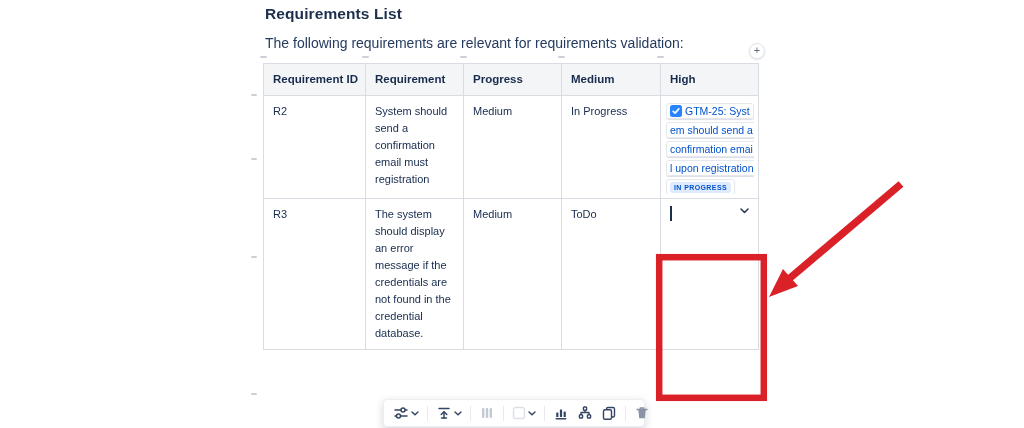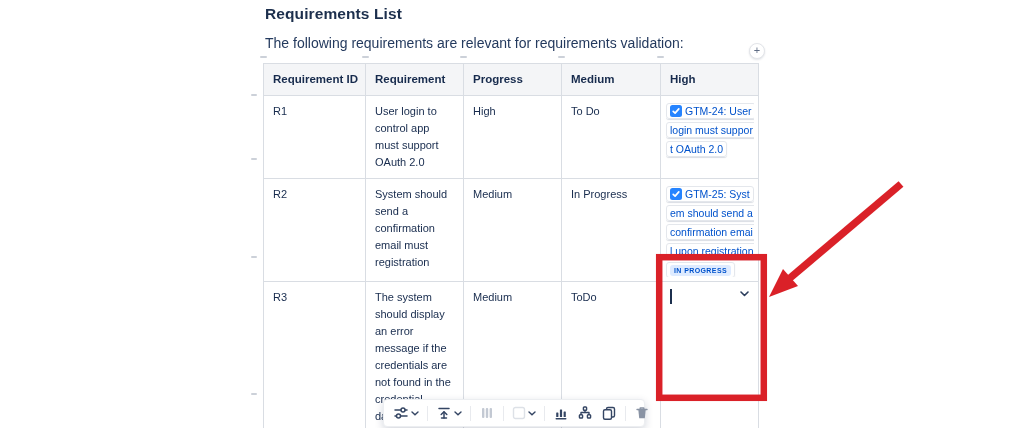--- a/index.html
+++ b/index.html
@@ -92,34 +92,20 @@
       </colgroup>
     <tbody>
         <tr>
       <th>Requirement ID</th>
       <th>Requirement</th>
       <th>Progress</th>
       <th>Medium</th>
       <th>High</th>
     </tr>
 
-    <tr class="r1">
-      <td>R1</td>
-      <td>User login to control app must support OAuth 2.0</td>
-      <td>High</td>
-      <td>To Do</td>
-      <td class="jira-cell">
-        <div class="jira-wrap">
-          <span class="jira-link"><span class="jira-task-icon"><svg width="12" height="12" viewBox="0 0 12 12">
-                    <rect x="0" y="0" width="12" height="12" rx="2.5" fill="#2684ff"></rect>
-                    <path d="M3.2 6.3 L5.1 8.1 L8.8 3.9" stroke="#fff" stroke-width="1.7" fill="none" stroke-linecap="round" stroke-linejoin="round"></path>
-                  </svg></span><span>GTM-24: User login must support OAuth 2.0</span> </span>
-        </div>
-      </td>
-    </tr>
 
     <tr class="r2">
       <td>R2</td>
       <td>System should send a confirmation email must registration</td>
       <td>Medium</td>
       <td>In Progress</td>
       <td class="jira-cell">
         <div class="jira-wrap">
           <span class="jira-link"><span class="jira-task-icon"><svg width="12" height="12" viewBox="0 0 12 12">
                     <rect x="0" y="0" width="12" height="12" rx="2.5" fill="#2684ff"></rect>

